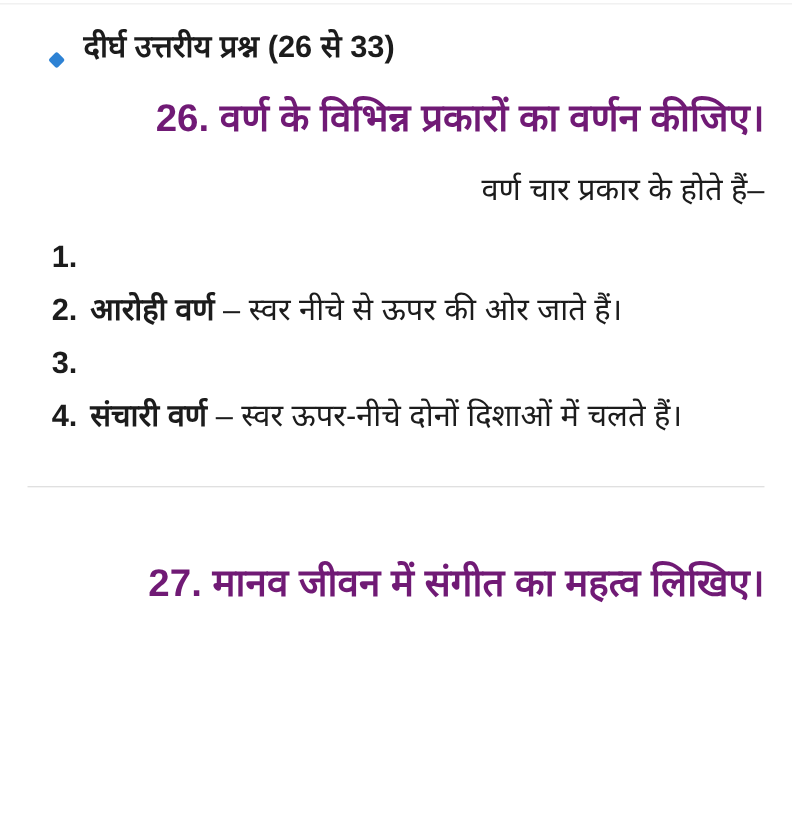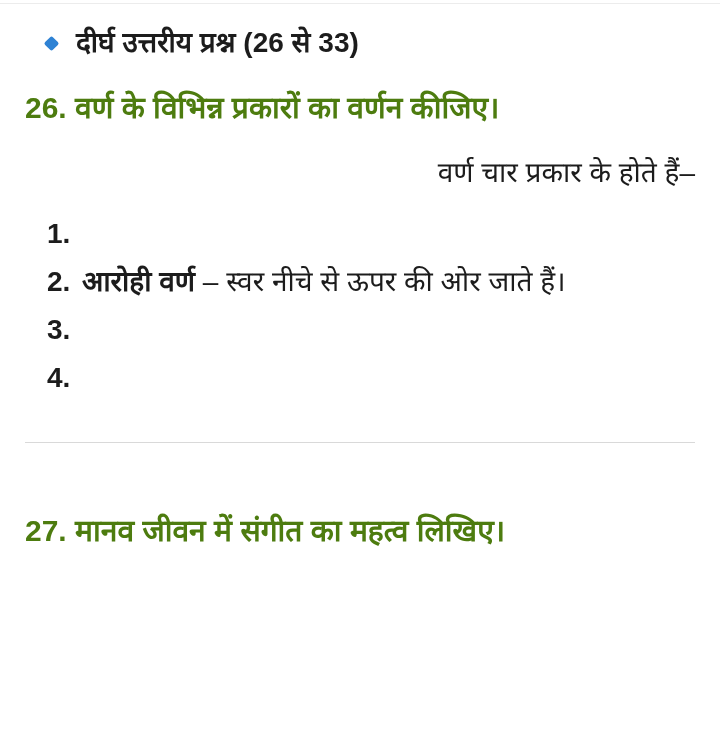--- a/index.html
+++ b/index.html
@@ -13,43 +13,44 @@
     color:#1c1c1c;
   }
   .top-hairline{
     position:absolute;
     top:3px;left:0;
     width:720px;height:1px;
     background:#ececec;
   }
   .header{
     display:flex;
-    align-items:center;
+    align-items:flex-end;
     padding:26px 25px 0 46px;
   }
   .diamond{
     width:11px;height:11px;
     background:#2e82d4;
     border-radius:2px;
     transform:rotate(45deg);
     flex:0 0 auto;
   }
   .header-title{
     margin:0 0 0 19px;
     font-size:28px;
     font-weight:700;
     line-height:34px;
     color:#1c1c1c;
   }
   .q-heading{
     margin:28px 25px 0;
-    font-size:30px;
+    font-size:35px;
     font-weight:700;
     line-height:40px;
-    color:#4d7c0f;
+    color:#701a75;
+    text-align:right;
   }
   .intro{
     margin:26px 25px 0;
     font-size:28px;
     font-weight:400;
     line-height:38px;
     text-align:right;
   }
   .varna-list{
     list-style:none;
@@ -110,20 +111,25 @@
         <b class="term">आरोही वर्ण</b>
         <span class="sep">–</span>
         <span class="desc">स्वर नीचे से ऊपर की ओर जाते हैं।</span>
       </span>
     </li>
     <li>
       <span class="num">3.</span>
     </li>
     <li>
       <span class="num">4.</span>
+      <span class="item-text">
+        <b class="term">संचारी वर्ण</b>
+        <span class="sep">–</span>
+        <span class="desc">स्वर ऊपर-नीचे दोनों दिशाओं में चलते हैं।</span>
+      </span>
     </li>
   </ol>
 
   <div class="divider"></div>
 
   <h3 class="q-heading q27">27. मानव जीवन में संगीत का महत्व लिखिए।</h3>
 
 
 </div>
 

